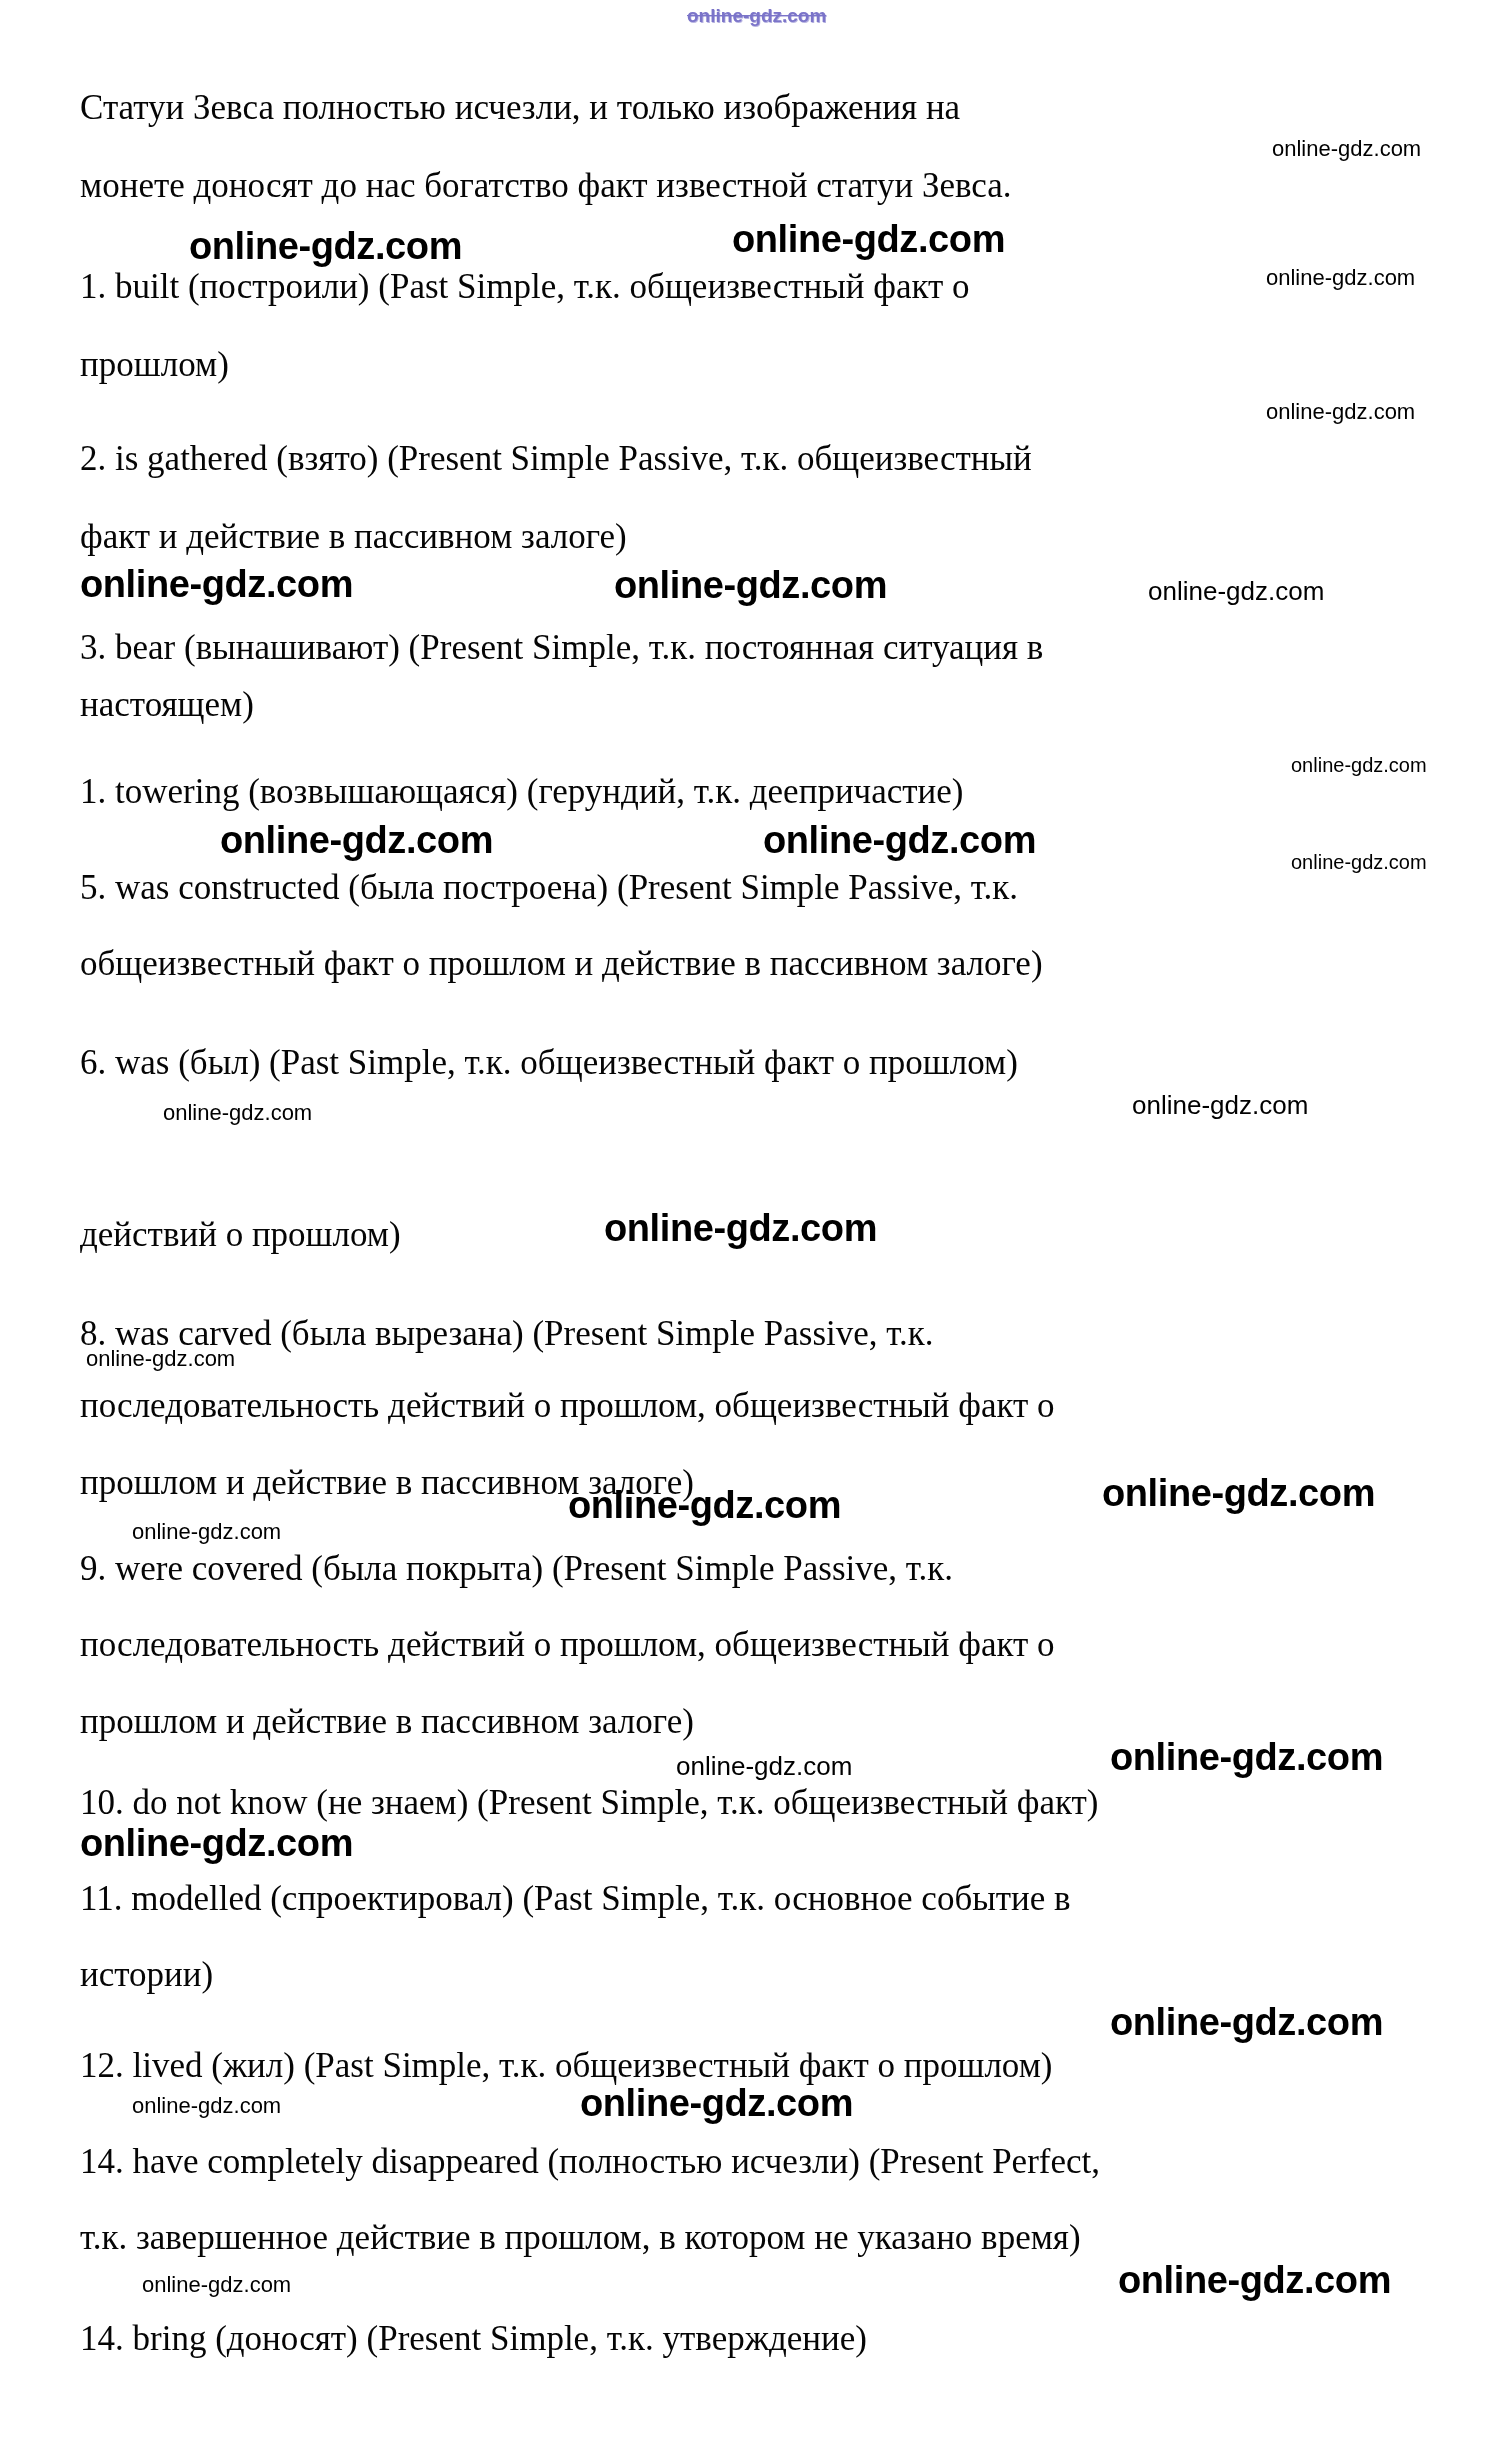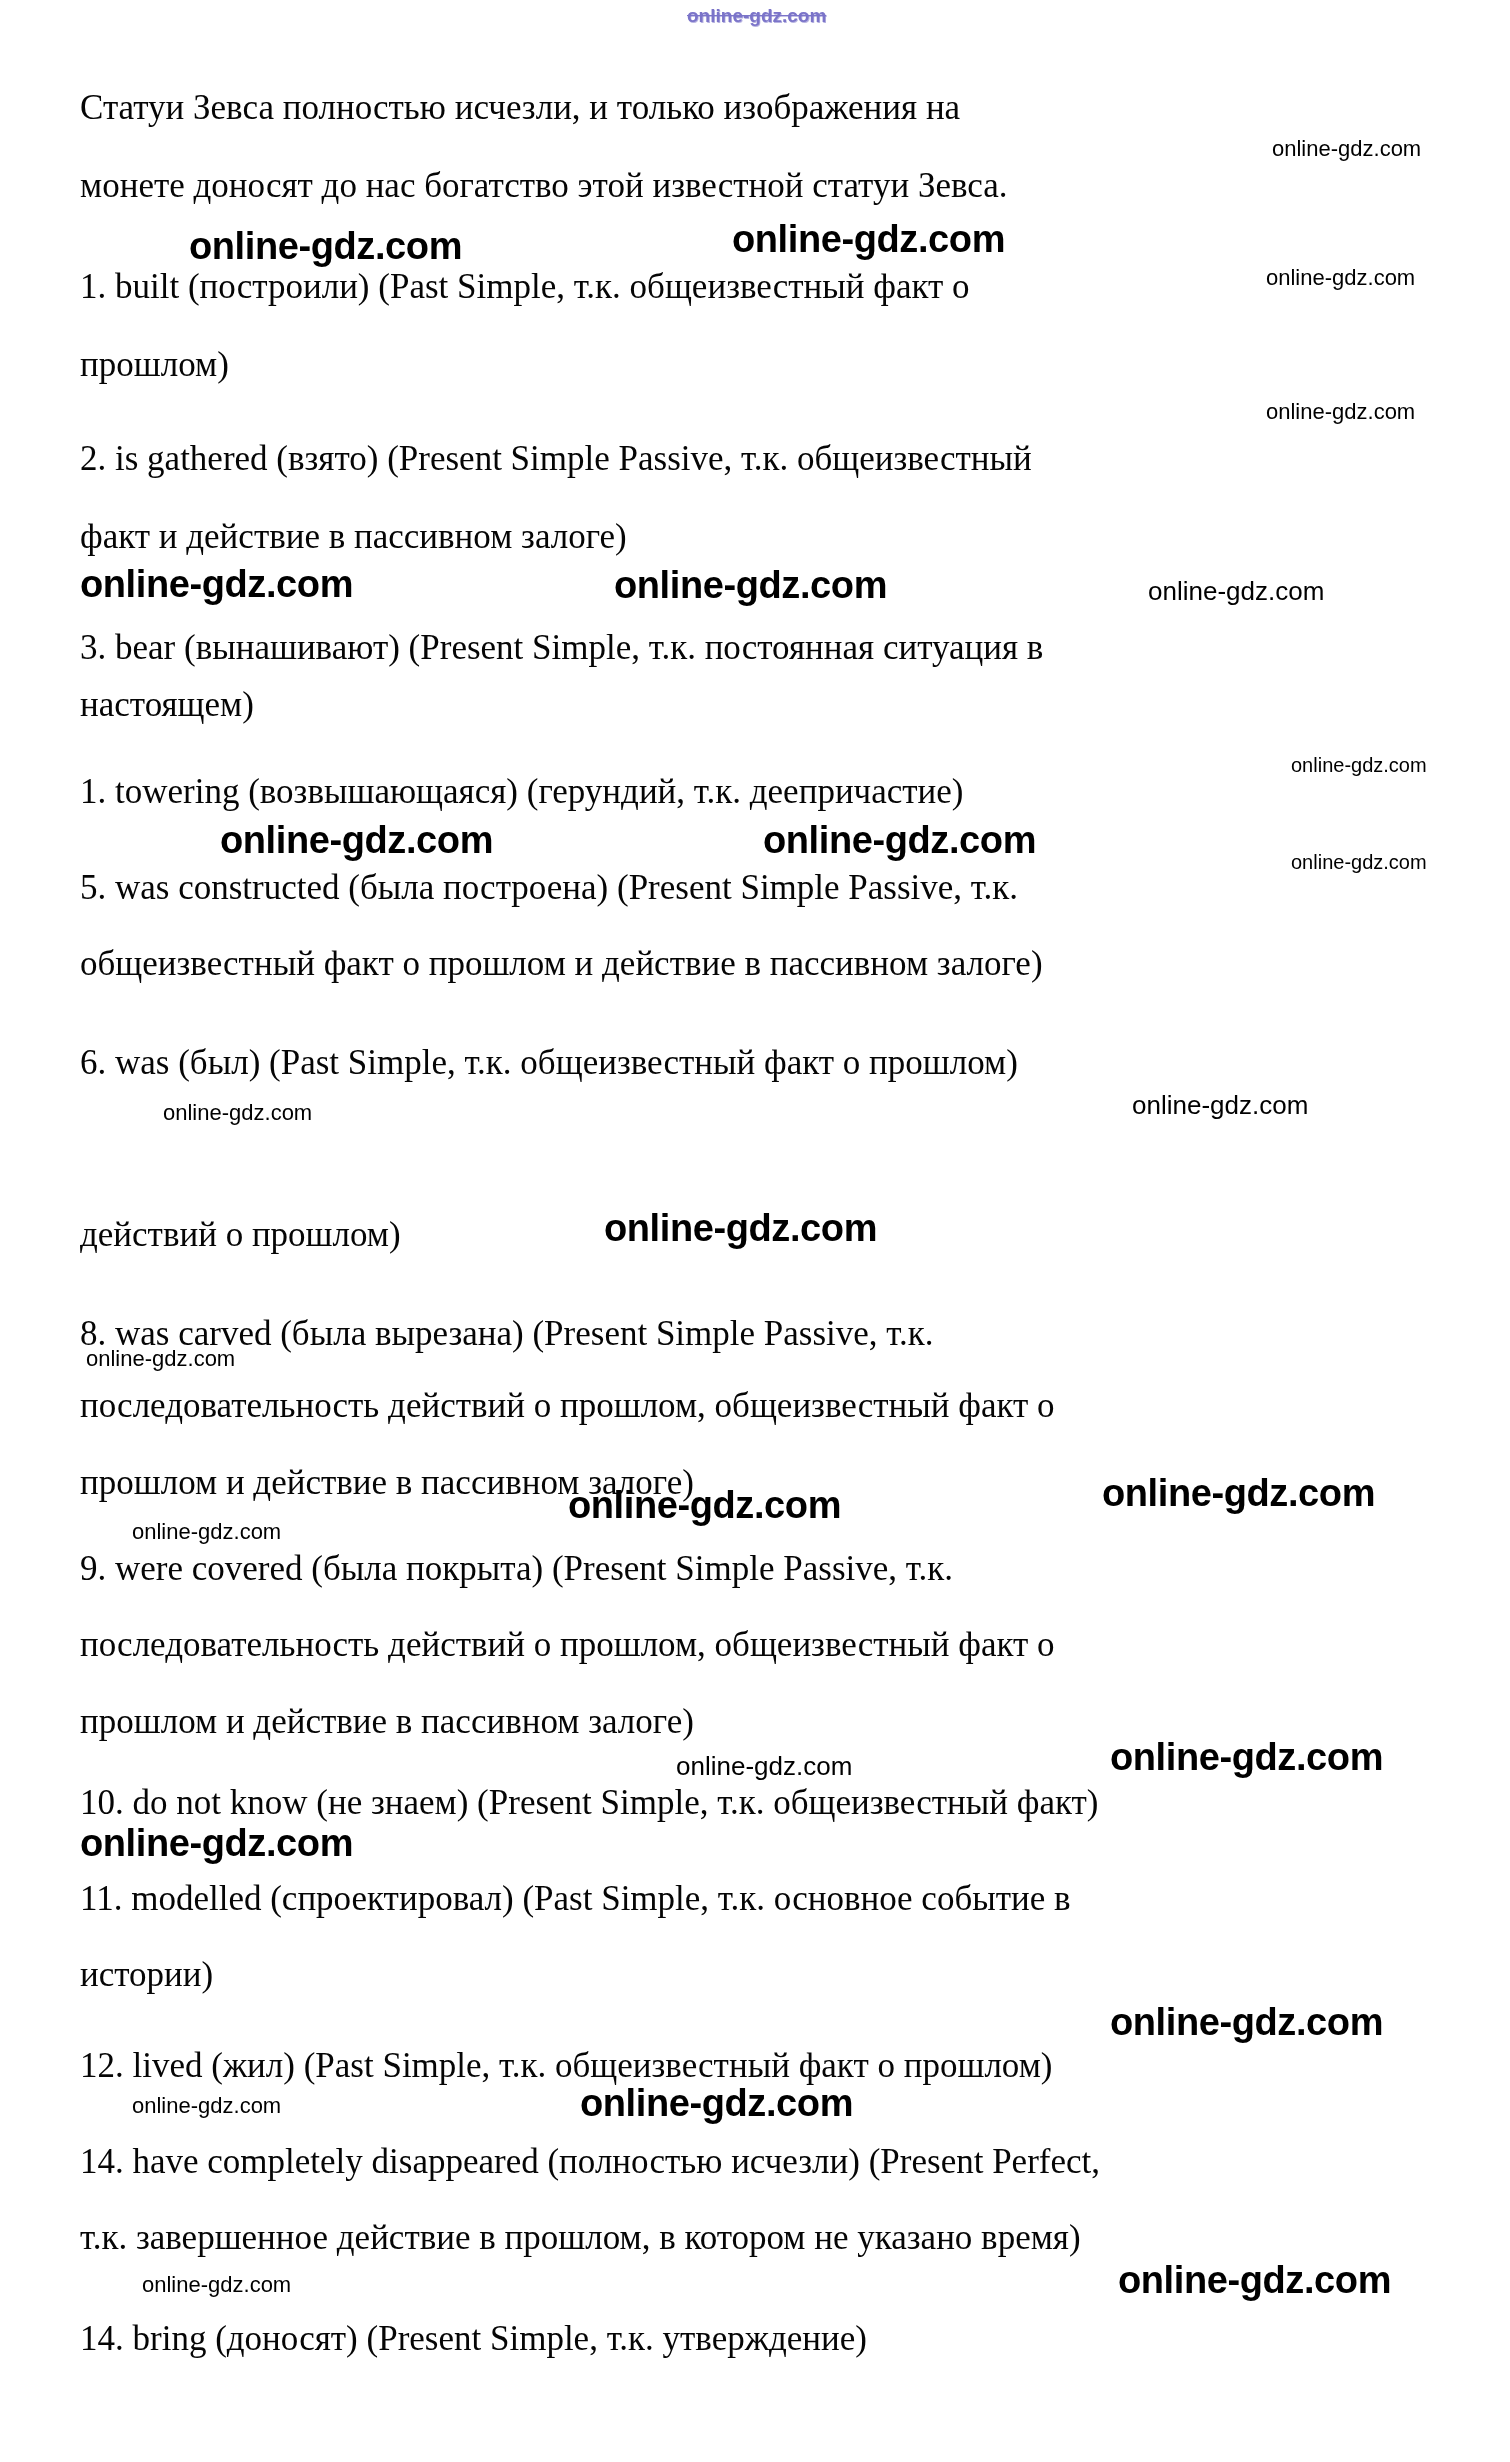--- a/index.html
+++ b/index.html
@@ -41,21 +41,21 @@
 </style>
 </head>
 <body>
 
 <div class="page">
 
   <span class="wm wm-top" style="left:687px;top:4.8px">online-gdz.com</span>
 
   <div class="tl" style="top:89px">Статуи Зевса полностью исчезли, и только изображения на</div>
   <span class="wm wm-sm" style="left:1272px;top:136px">online-gdz.com</span>
-  <div class="tl" style="top:167px">монете доносят до нас богатство этой известной статуи Зевса.</div>
+  <div class="tl" style="top:167px">монете доносят до нас богатство факт известной статуи Зевса.</div>
 
   <span class="wm wm-bold" style="left:189px;top:225px">online-gdz.com</span>
   <span class="wm wm-bold" style="left:732px;top:218px">online-gdz.com</span>
 
   <div class="tl" style="top:268px">1. built (построили) (Past Simple, т.к. общеизвестный факт о</div>
   <span class="wm wm-sm" style="left:1266px;top:265px">online-gdz.com</span>
   <div class="tl" style="top:346px">прошлом)</div>
 
   <span class="wm wm-sm" style="left:1266px;top:399px">online-gdz.com</span>
 

